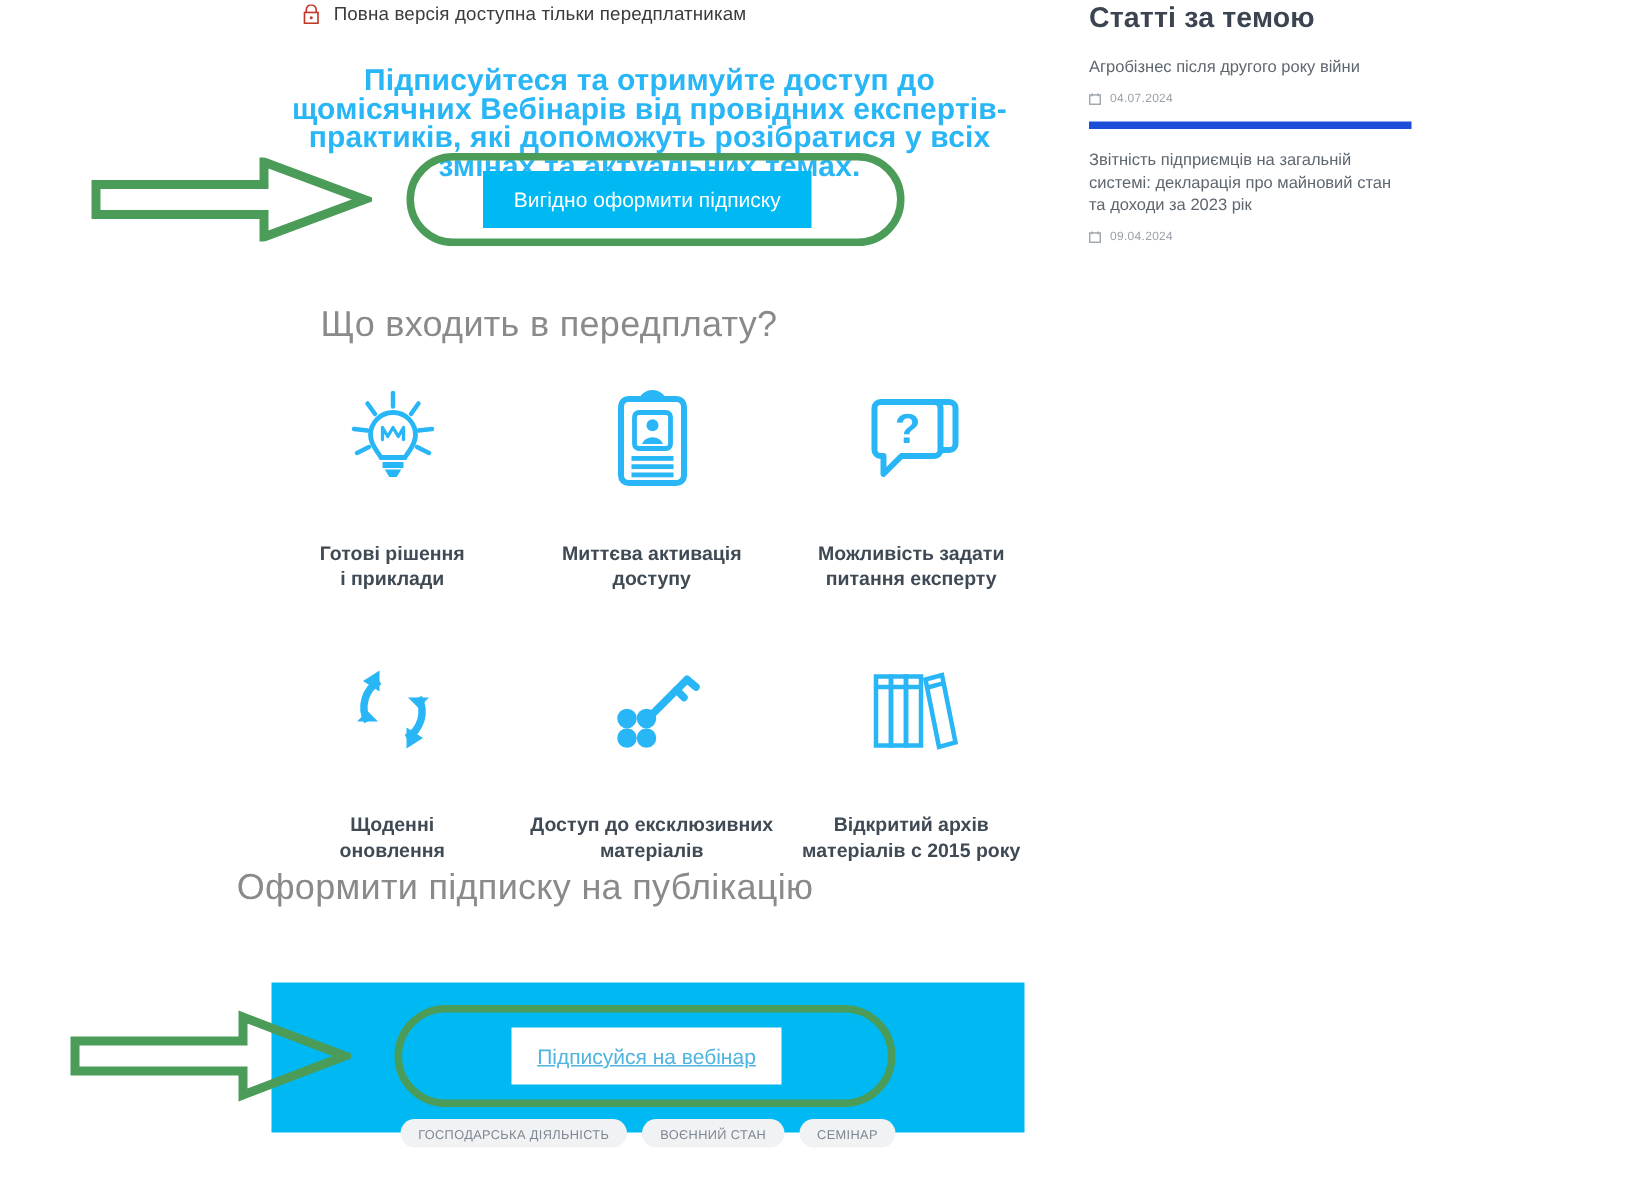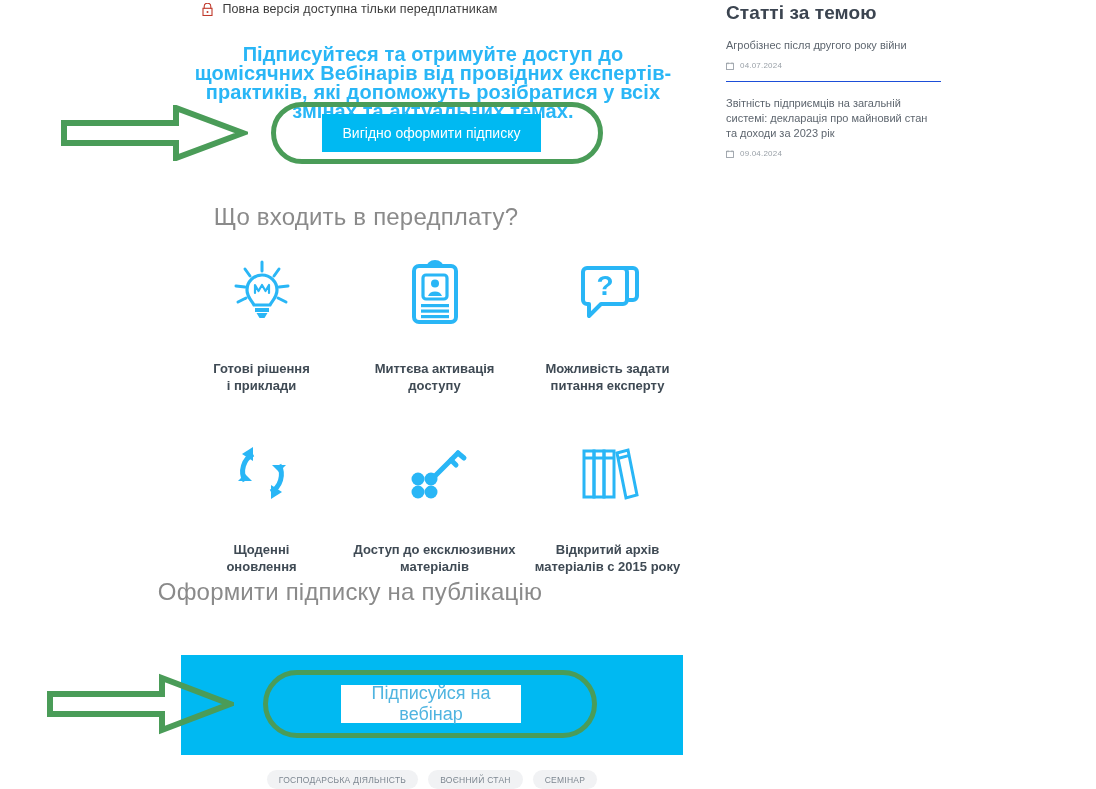--- a/index.html
+++ b/index.html
@@ -146,32 +146,33 @@
     border-radius: 34px;
   }
   .cta-button-2 {
     position: absolute;
     left: 341px; top: 685px;
     width: 180px; height: 38px;
     background: #ffffff;
     border: none;
     color: #4fb4e0;
     font-family: "Liberation Sans", sans-serif;
-    font-size: 18px;
+    font-size: 14px;
     cursor: pointer;
     display: flex;
     align-items: center;
     justify-content: center;
     padding: 1px;
+    text-decoration: underline;
   }
 
   
   .tag-row {
     position: absolute;
-    left: 181px; top: 770px;
+    left: 181px; top: 746px;
     width: 502px;
     display: flex;
     justify-content: center;
     gap: 10px;
   }
   .tag {
     background: #f1f2f4;
     border-radius: 11px;
     height: 19px;
     padding: 0 12px;
@@ -192,21 +193,21 @@
   }
   .sidebar-title {
     font-size: 19px;
     font-weight: bold;
     color: #3b4450;
     letter-spacing: .1px;
     margin: 0;
     padding-top: 2px;
   }
   .article-item {
-    border-bottom: 1px solid #1d4ed8;
+    border-bottom: 5px solid #1d4ed8;
     padding: 14px 0 11px 0;
   }
   .article-item:last-child { border-bottom: none; }
   .article-title {
     font-size: 11px;
     line-height: 15px;
     color: #5e666f;
     cursor: pointer;
   }
   .article-meta {

